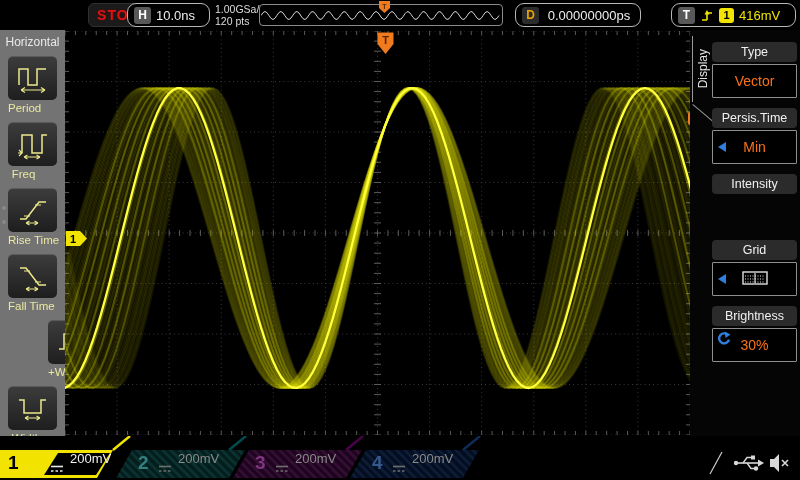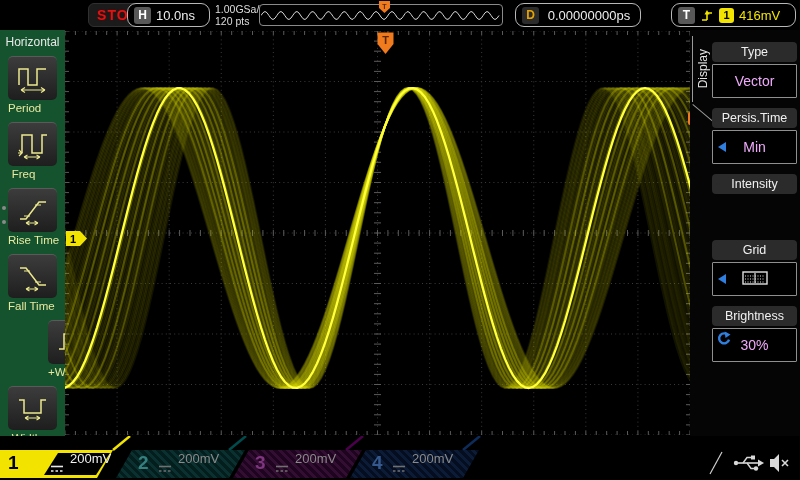--- a/index.html
+++ b/index.html
@@ -24,21 +24,21 @@
   .chipnum{display:inline-block;width:15px;height:15px;border-radius:3px;background:#f2e400;
         color:#000;font-weight:700;font-size:11px;text-align:center;line-height:15px;}
   .pillval{color:#eee;font-size:13px;}
   .pillval.yel{color:#f2e400;}
   .samp{position:absolute;left:215px;top:3px;color:#ddd;font-size:10.5px;line-height:12px;}
   .preview{position:absolute;left:259px;top:4px;width:244px;height:22px;background:#000;
         border:1px solid #8a8a8a;border-radius:4px;}
   .trigmini{position:absolute;left:378px;top:0px;width:13px;height:14px;}
 
   
-  .leftmenu{position:absolute;left:0;top:30px;width:65px;height:420px;background:#14532d;}
+  .leftmenu{position:absolute;left:0;top:30px;width:65px;height:420px;background:#737373;}
   .lm-title{text-align:center;color:#e8e8e8;font-size:12px;padding-top:5px;}
   .lmb{position:absolute;left:8px;width:31px;cursor:pointer;}
   .lmicon{width:49px;height:44px;background:linear-gradient(#3c3c3c,#1e1e1e);
         border-radius:5px;border-top:1px solid #5a5a5a;display:flex;align-items:center;justify-content:center;}
   .lmlabel{text-align:center;color:#e9e9a2;font-size:11.5px;padding-top:2px;white-space:nowrap;}
   .pagedot{position:absolute;left:2px;width:4px;height:4px;border-radius:50%;background:#8a8a8a;}
 
   
   .screen{position:absolute;left:65px;top:31px;width:625px;height:404px;background:#000;}
   .marker{position:absolute;}
@@ -49,21 +49,21 @@
   
   .rightmenu{position:absolute;left:690px;top:30px;width:110px;height:420px;background:#050505;}
   .disptab{position:absolute;left:2px;top:6px;width:20px;height:66px;border-left:1px solid #9a9a9a;
         display:flex;align-items:center;justify-content:center;}
   .disptab span{writing-mode:vertical-rl;transform:rotate(180deg);color:#e5e5e5;font-size:12px;}
   .disp-diag{position:absolute;left:3px;top:74px;width:26px;height:1px;background:#9a9a9a;
         transform:rotate(40deg);transform-origin:left top;}
   .rmi{position:absolute;left:22px;width:85px;}
   .rlabel{height:20px;background:#2b2b2b;border-radius:4px;color:#f0f0f0;font-size:12.5px;
         text-align:center;line-height:20px;margin-bottom:2px;}
-  .rvalue{height:34px;background:#000;border:1.5px solid #8f8f8f;border-radius:1px;color:#f0abfc;
+  .rvalue{height:34px;background:#000;border:1.5px solid #8f8f8f;border-radius:1px;color:#f97316;
         font-size:14px;display:flex;align-items:center;justify-content:center;position:relative;cursor:pointer;}
   .rvalue.selected{border-color:#7fb8f2;box-shadow:0 0 3px #2f7fe0 inset;}
   .tri-left{position:absolute;left:5px;top:50%;margin-top:-5px;width:0;height:0;
         border-top:5px solid transparent;border-bottom:5px solid transparent;border-right:8px solid #2f7fe0;}
   .knob{position:absolute;left:3px;top:2px;}
 
   
   .bottombar{position:absolute;left:0;top:436px;width:800px;height:44px;background:#000;}
   .slants{position:absolute;left:95px;top:0;width:400px;height:15px;}
   .chtab{position:absolute;top:14px;height:28px;width:131px;}

